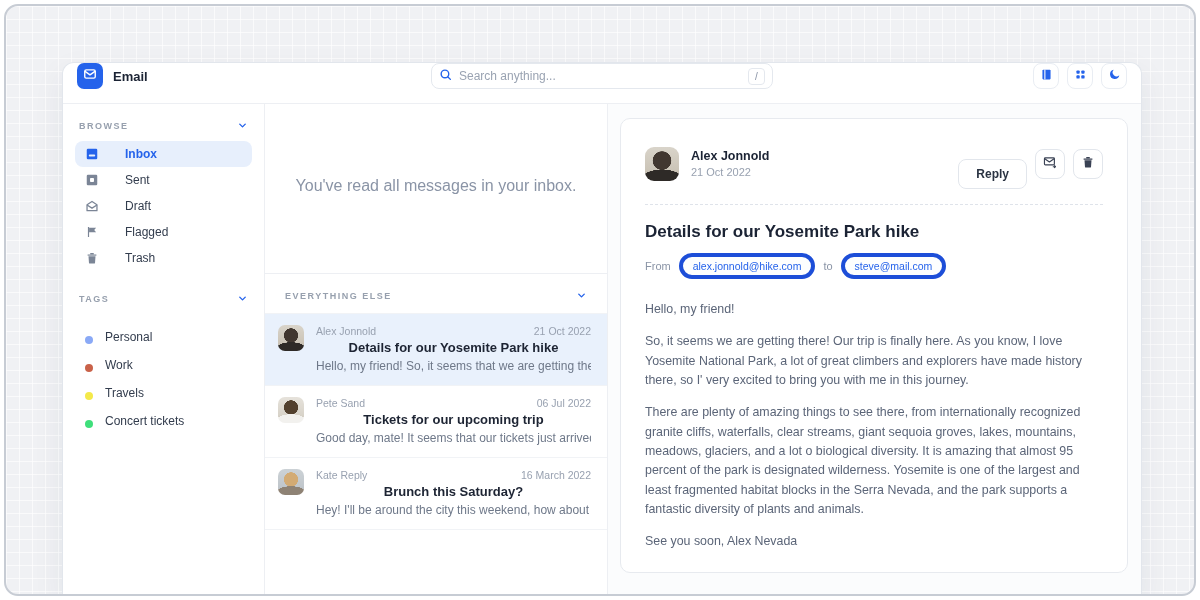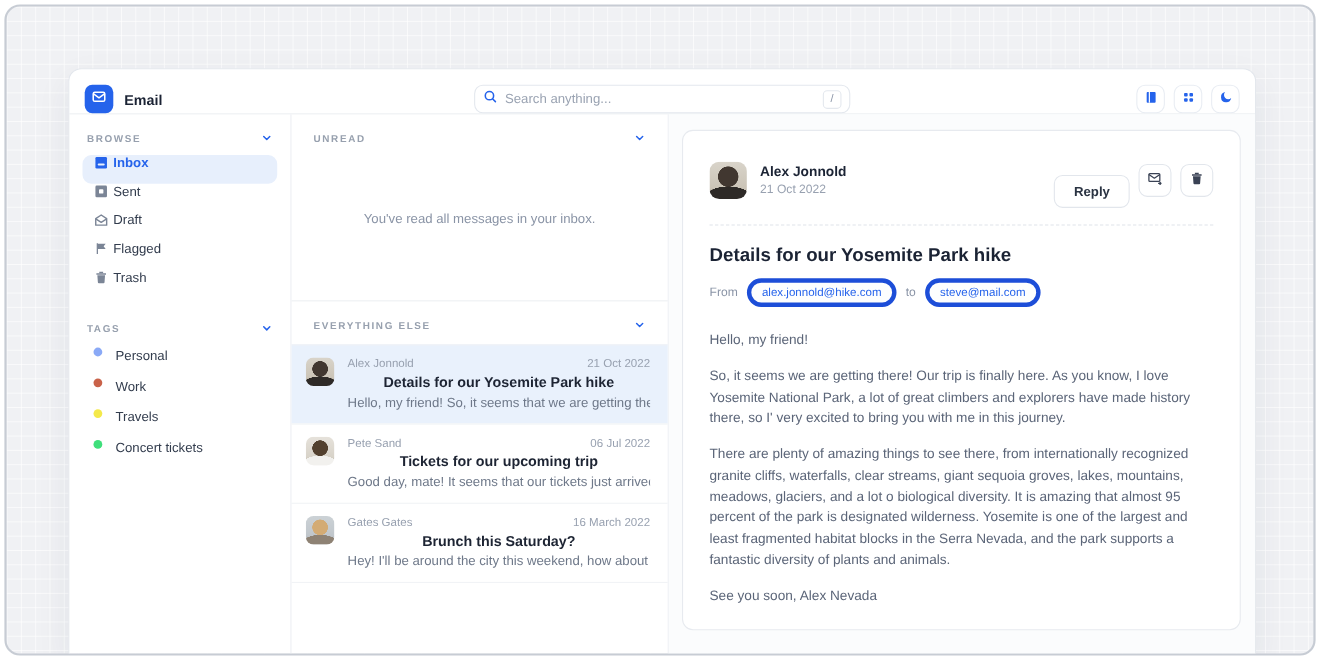--- a/index.html
+++ b/index.html
@@ -21,21 +21,21 @@
   
   .app {
     position:absolute; left:56px; top:56px; width:1080px; bottom:0;
     background:#fff; border:1px solid #e2e6ec; border-bottom:none;
     border-radius:12px 12px 0 0;
     box-shadow:0 12px 32px rgba(25,39,70,.07);
     display:flex; flex-direction:column;
   }
 
   
-  .topbar { height:41px; flex:0 0 41px; display:flex; align-items:flex-end; padding:0 14px; border-bottom:1px solid #edeff3; }
+  .topbar { height:41px; flex:0 0 41px; display:flex; align-items:flex-start; padding:0 14px; border-bottom:1px solid #edeff3; }
   .topbar-left { display:flex; align-items:center; gap:10px; flex:1; }
   .logo { width:26px; height:26px; border-radius:7px; background:#2563eb; display:flex; align-items:center; justify-content:center; }
   .logo svg { width:14px; height:14px; }
   .app-title { font-size:13px; font-weight:700; color:#1b2334; }
   .searchbox { width:342px; height:26px; border:1px solid #e4e8ee; border-radius:8px; display:flex; align-items:center; padding:0 7px; gap:7px; background:#fff; }
   .searchbox svg { width:13px; height:13px; flex:0 0 auto; }
   .searchbox input { border:none; outline:none; flex:1; font-size:12px; color:#3a4254; font-family:"Liberation Sans",sans-serif; background:transparent; }
   .searchbox input::placeholder { color:#9aa3b2; }
   .kbd { width:17px; height:17px; border:1px solid #e4e8ee; border-radius:4px; font-size:10px; color:#8a94a6; display:flex; align-items:center; justify-content:center; }
   .topbar-right { display:flex; align-items:center; gap:8px; flex:1; justify-content:flex-end; }
@@ -47,33 +47,33 @@
   .sidebar { width:202px; flex:0 0 202px; border-right:1px solid #edeff3; padding:16px 12px; }
   .midcol { width:343px; flex:0 0 343px; border-right:1px solid #edeff3; display:flex; flex-direction:column; }
   .rightcol { flex:1; background:#fbfcfd; padding:14px 13px 0 12px; }
 
   .section-head { display:flex; align-items:center; justify-content:space-between; padding:0 4px; }
   .section-label { font-size:9px; font-weight:700; letter-spacing:1.5px; color:#97a0ae; }
   .chev svg { width:11px; height:11px; color:#2563eb; display:block; }
 
   
   .side-list { margin-top:10px; margin-bottom:22px; }
-  .side-item { height:26px; display:flex; align-items:flex-start; gap:4px; padding:0 10px; border-radius:8px; font-size:12px; color:#323c4d; cursor:pointer; }
+  .side-item { height:26px; display:flex; align-items:center; gap:26px; padding:0 10px; border-radius:8px; font-size:12px; color:#323c4d; cursor:pointer; }
   .side-item .micon { width:14px; height:14px; color:#7b8596; display:flex; }
   .side-item .micon svg { width:14px; height:14px; }
   .side-item.active { background:#e7effc; color:#2563eb; font-weight:600; }
   .side-item.active .micon { color:#2563eb; }
   .tag-list { margin-top:12px; }
-  .tag-item { height:28px; display:flex; align-items:flex-start; gap:12px; padding:0 10px; font-size:12px; color:#323c4d; cursor:pointer; }
+  .tag-item { height:28px; display:flex; align-items:flex-end; gap:12px; padding:0 10px; font-size:12px; color:#323c4d; cursor:pointer; }
   .tag-dot { width:8px; height:8px; border-radius:50%; }
 
   
   .unread-sec { height:169px; display:flex; flex-direction:column; }
   .sec-pad { padding:16px 16px 0 16px; }
-  .empty-msg { flex:1; display:flex; align-items:center; justify-content:center; font-size:12px; color:#8a94a6; padding-bottom:6px; }
+  .empty-msg { flex:1; display:flex; align-items:center; justify-content:center; font-size:16px; color:#8a94a6; padding-bottom:6px; }
   .else-sec { border-top:1px solid #edeff3;text-align:center; }
   .mail-list { margin-top:12px; }
   .mail-item { display:flex; gap:12px; padding:11px 16px 12px 13px; border-top:1px solid #f1f3f6; cursor:pointer; }
   .mail-item:last-child { border-bottom:1px solid #f1f3f6; }
   .mail-item.selected { background:#e9f1fc; }
   .avatar { width:26px; height:26px; border-radius:7px; flex:0 0 auto; }
   .av-lg { width:34px; height:34px; border-radius:9px; }
   .av-alex { background:
       radial-gradient(ellipse 62% 30% at 50% 96%, #2e2a27 98%, transparent 100%),
       radial-gradient(circle at 50% 40%, #413730 34%, transparent 36%),
@@ -255,30 +255,20 @@
             </div>
             <div class="tag-item">
               <span class="tag-dot" style="background: rgb(63, 223, 123);"></span>
               <span>Concert tickets</span>
             </div>
           </div>
         </div>
 
         <div class="midcol">
           <div class="unread-sec">
-            <div class="sec-pad">
-              <div class="section-head">
-                <span class="section-label">UNREAD</span>
-                <span class="chev">
-                  <svg viewBox="0 0 24 24" fill="none" stroke="currentColor" stroke-width="3" stroke-linecap="round" stroke-linejoin="round">
-                      <path d="M6 9l6 6 6-6"></path>
-                    </svg>
-                </span>
-              </div>
-            </div>
             <div class="empty-msg">You've read all messages in your inbox.</div>
           </div>
 
           <div class="else-sec">
             <div class="sec-pad">
               <div class="section-head">
                 <span class="section-label">EVERYTHING ELSE</span>
                 <span class="chev">
                   <svg viewBox="0 0 24 24" fill="none" stroke="currentColor" stroke-width="3" stroke-linecap="round" stroke-linejoin="round">
                       <path d="M6 9l6 6 6-6"></path>
@@ -309,21 +299,21 @@
                   </div>
                   <div class="mail-subject">Tickets for our upcoming trip</div>
                   <div class="mail-preview">Good day, mate! It seems that our tickets just arrived...</div>
                 </div>
               </div>
 
               <div class="mail-item">
                 <span class="avatar av-kate"></span>
                 <div class="mail-body">
                   <div class="mail-row1">
-                    <span class="mail-sender">Gates Gates</span>
+                    <span class="mail-sender">Kate Reply</span>
                     <span class="mail-date">16 March 2022</span>
                   </div>
                   <div class="mail-subject">Brunch this Saturday?</div>
                   <div class="mail-preview">Hey! I'll be around the city this weekend, how about a...</div>
                 </div>
               </div>
             </div>
           </div>
         </div>
 

